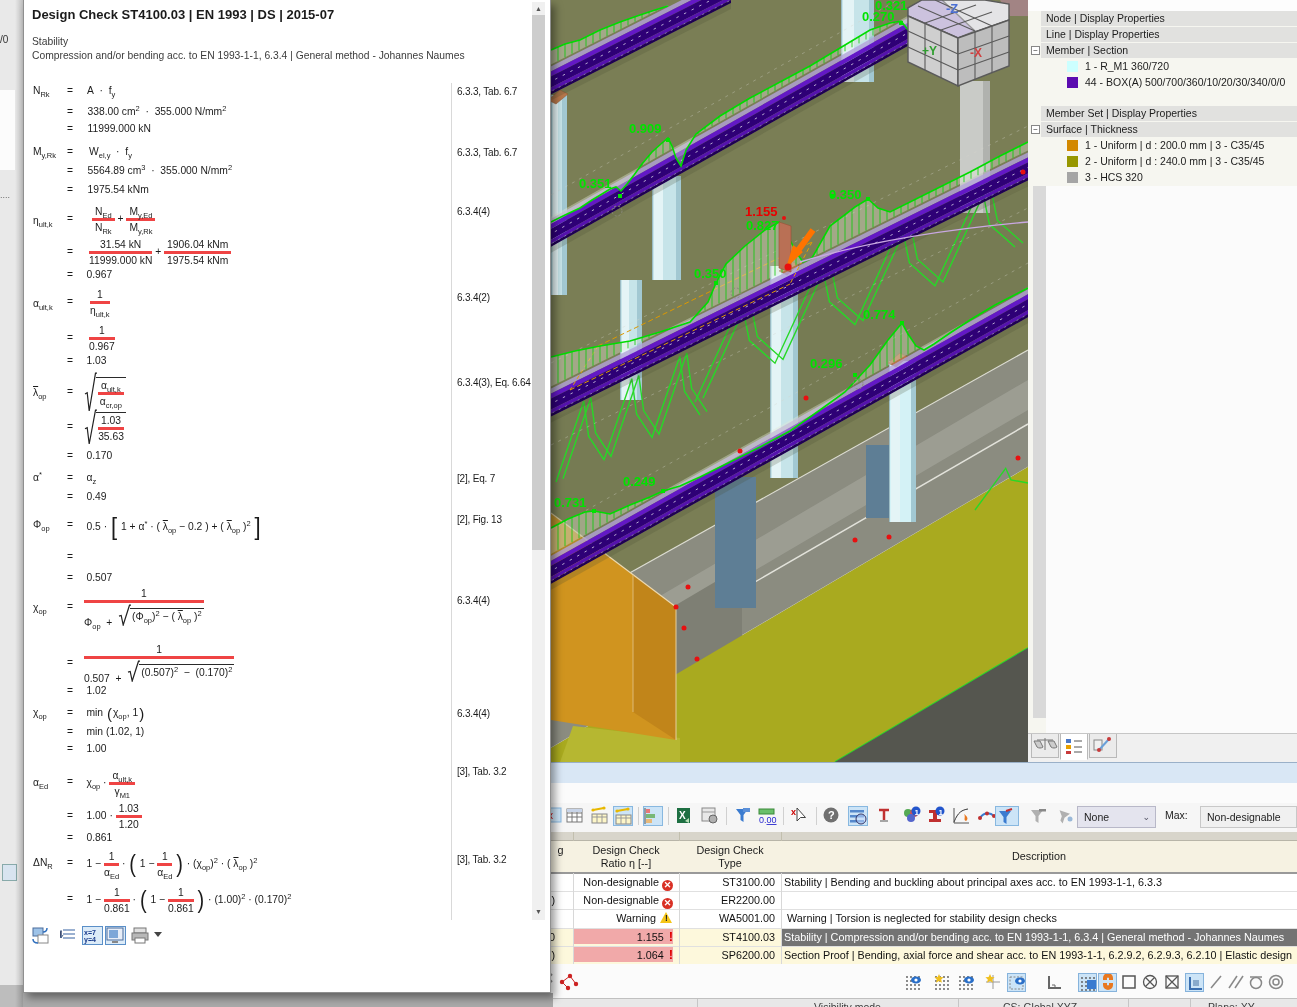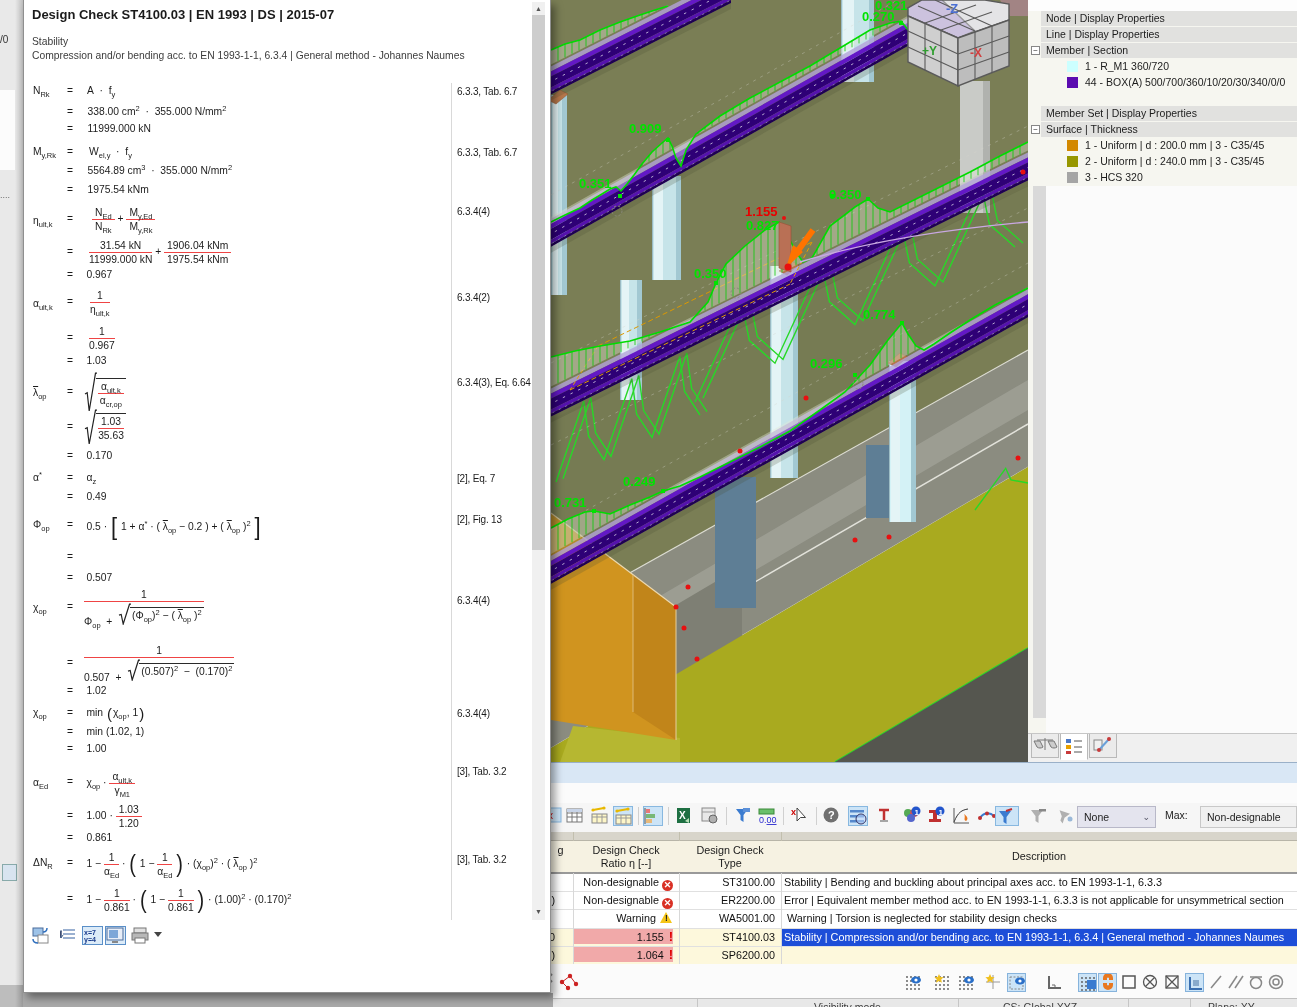--- a/index.html
+++ b/index.html
@@ -5,21 +5,21 @@
 #app{position:relative;width:1297px;height:1007px}
 .abs{position:absolute}
 
 #dlg{position:absolute;left:23px;top:0;width:528px;height:993px;background:#fff;border:1px solid #8f8f8f;border-top:none;box-shadow:4px 5px 8px rgba(0,0,0,0.4);z-index:20}
 .e{position:absolute;white-space:nowrap;font-size:10.3px;color:#1b1b1b;line-height:1.15}
 .e sub,.row sub,#dlg sub{font-size:7.5px;line-height:0;vertical-align:-3px}
 .e sup,.row sup,#dlg sup{font-size:7.5px;line-height:0;vertical-align:4px}
 .row{position:absolute;display:flex;align-items:center;white-space:nowrap;font-size:10.3px;color:#1b1b1b}
 .rw{white-space:nowrap}
 .f{display:inline-block;text-align:center;vertical-align:middle}
-.f .n{display:block;border-bottom:1px solid #ef4444;padding:0 3px 1px}
+.f .n{display:block;border-bottom:3px solid #ef4444;padding:0 3px 1px}
 .f .d{display:block;padding-top:1px}
 .ov{text-decoration:overline}
 .sq{display:inline-flex;align-items:center}
 .sq svg{align-self:stretch;height:auto}
 .bod{border-top:1.2px solid #2a2a2a;padding:2px 2px 0}
 .bb{font-size:22px;font-weight:400;line-height:0;transform:scaleY(1.1);display:inline-block;vertical-align:middle;margin:0 1px}
 .bp{font-size:20px;font-weight:400;line-height:0;transform:scaleY(1.15);display:inline-block;vertical-align:middle;margin:0 1px}
 .bp2{font-size:15px;font-weight:400;line-height:0;display:inline-block;vertical-align:middle;margin:0 1px}
 .ref{position:absolute;left:433px;font-size:10px;letter-spacing:-0.2px;color:#1b1b1b;white-space:nowrap}
 
@@ -616,40 +616,40 @@
       <div class="tr" style="top:41.0px">
         <div class="cell rightal" style="left:0;width:15px"></div>
         <div class="cell rightal" style="left:33px;width:100px">Non-designable<span class="xico">✕</span></div>
         <div class="cell rightal" style="left:139px;width:96px">ST3100.00</div>
         <div class="cell" style="left:241px;width:595px"><span style="margin-left:3px">Stability | Bending and buckling about principal axes acc. to EN 1993-1-1, 6.3.3</span></div>
       </div>
       <div class="tr" style="top:59.2px">
         <div class="cell rightal" style="left:0;width:15px">0)</div>
         <div class="cell rightal" style="left:33px;width:100px">Non-designable<span class="xico">✕</span></div>
         <div class="cell rightal" style="left:139px;width:96px">ER2200.00</div>
-        <div class="cell" style="left:241px;width:516px"><span style="margin-left:3px">Error | Equivalent member method acc. to EN 1993-1-1, 6.3.3 is not applicable for unsymmetrical section</span></div>
       </div>
       <div class="tr" style="top:77.4px">
         <div class="cell rightal" style="left:0;width:15px"></div>
         <div class="cell rightal" style="left:33px;width:100px">Warning<span style="display:inline-block;position:relative;width:13px;height:12px;margin-left:4px;vertical-align:-2px"><span style="position:absolute;left:0;top:0;width:0;height:0;border-left:6.5px solid transparent;border-right:6.5px solid transparent;border-bottom:11px solid #f5c518"></span><span style="position:absolute;left:5px;top:1px;font-size:8.5px;font-weight:bold;color:#222;line-height:11px">!</span></span></div>
         <div class="cell rightal" style="left:139px;width:96px">WA5001.00</div>
         <div class="cell" style="left:241px;width:516px"><span style="margin-left:6px">Warning | Torsion is neglected for stability design checks</span></div>
       </div>
       <div class="tr warn" style="top:95.6px">
         <div class="cell rightal" style="left:0;width:15px">0</div>
         <div class="pinkbar"></div>
         <div class="cell rightal" style="left:33px;width:100px">1.155<span class="excl">!</span></div>
         <div class="cell rightal" style="left:139px;width:96px">ST4100.03</div>
-        <div class="cell" style="left:241px;width:516px;background:#1d4ed8;color:#fff"><span style="margin-left:3px">Stability | Compression and/or bending acc. to EN 1993-1-1, 6.3.4 | General method - Johannes Naumes</span></div>
+        <div class="cell" style="left:241px;width:516px;background:#737373;color:#fff"><span style="margin-left:3px">Stability | Compression and/or bending acc. to EN 1993-1-1, 6.3.4 | General method - Johannes Naumes</span></div>
       </div>
       <div class="tr warn" style="top:113.8px">
         <div class="cell rightal" style="left:0;width:15px">)</div>
         <div class="pinkbar"></div>
         <div class="cell rightal" style="left:33px;width:100px">1.064<span class="excl">!</span></div>
         <div class="cell rightal" style="left:139px;width:96px">SP6200.00</div>
+        <div class="cell" style="left:241px;width:516px"><span style="margin-left:3px">Section Proof | Bending, axial force and shear acc. to EN 1993-1-1, 6.2.9.2, 6.2.9.3, 6.2.10 | Elastic design</span></div>
       </div>
       <div class="abs" style="left:0;top:41.0px;width:757px;height:1px;background:#9a9a9a"></div>
       <div class="abs" style="left:0;top:59.2px;width:757px;height:1px;background:#e0e0e0"></div>
       <div class="abs" style="left:0;top:77.4px;width:757px;height:1px;background:#e0e0e0"></div>
       <div class="abs" style="left:0;top:95.6px;width:757px;height:1px;background:#e0e0e0"></div>
       <div class="abs" style="left:0;top:113.8px;width:757px;height:1px;background:#e0e0e0"></div>
       <div class="abs" style="left:0;top:132.0px;width:757px;height:1px;background:#9a9a9a"></div>
       <div class="abs" style="left:33px;top:41px;width:1px;height:91px;background:#d8d8d8"></div>
       <div class="abs" style="left:139px;top:41px;width:1px;height:91px;background:#d8d8d8"></div>
       <div class="abs" style="left:241px;top:41px;width:1px;height:91px;background:#d8d8d8"></div>

